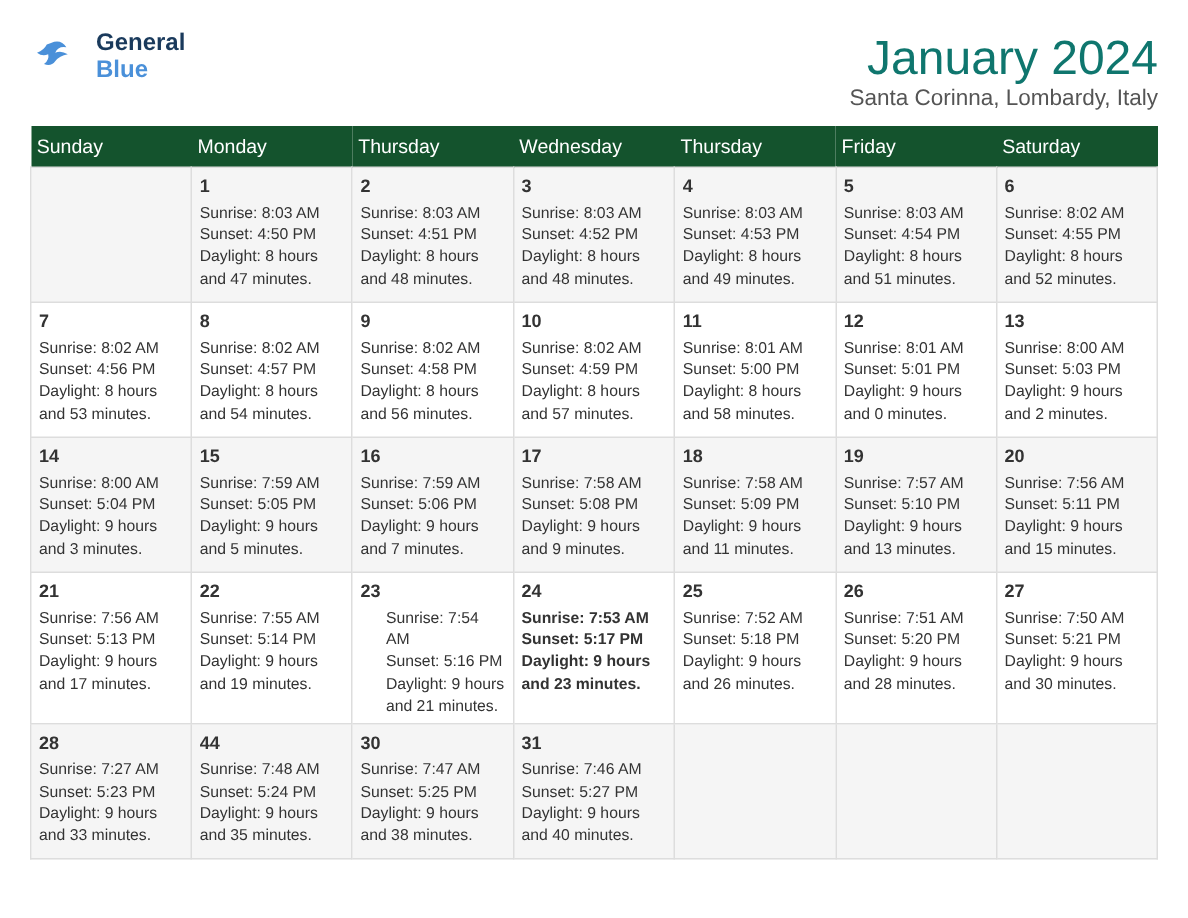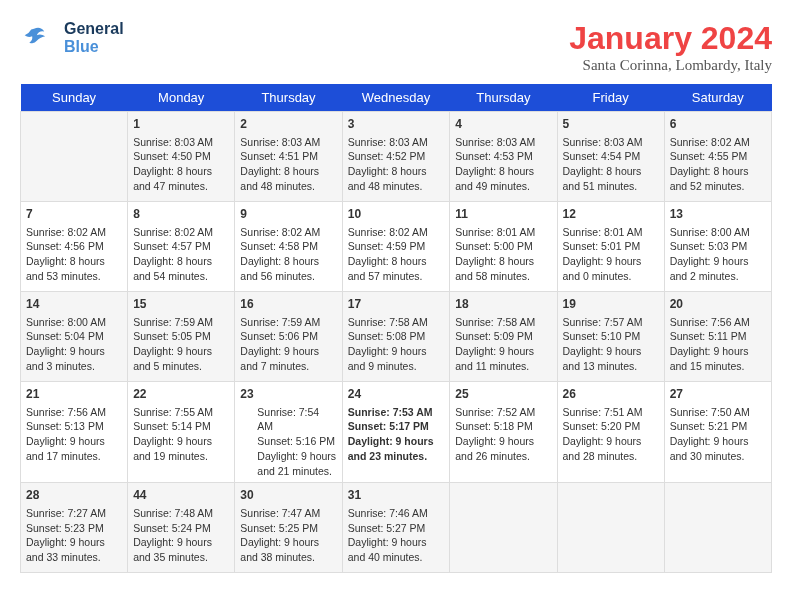--- a/index.html
+++ b/index.html
@@ -23,38 +23,37 @@
     }
     .logo-bird {
       width: 28px;
       height: 28px;
     }
     .title-area {
       text-align: right;
     }
     .month-title {
       font-size: 32px;
-      font-weight: bold;
-      color: #ef4444;
+      font-weight: normal;
+      color: #0f766e;
     }
     .location-title {
       font-size: 15px;
       color: #555;
-      font-family: Liberation Serif, serif;
     }
     table {
       width: 100%;
       border-collapse: collapse;
       font-size: 11px;
     }
     thead tr th {
-      background-color: #1d4ed8;
+      background-color: #14532d;
       color: #fff;
       padding: 6px 4px;
-      text-align: center;
+      text-align: left;
       font-size: 13px;
       font-weight: normal;
     }
     tbody tr td {
       vertical-align: top;
       padding: 4px 5px;
       border: 1px solid #ddd;
       min-height: 80px;
       height: 90px;
       width: 108px;

